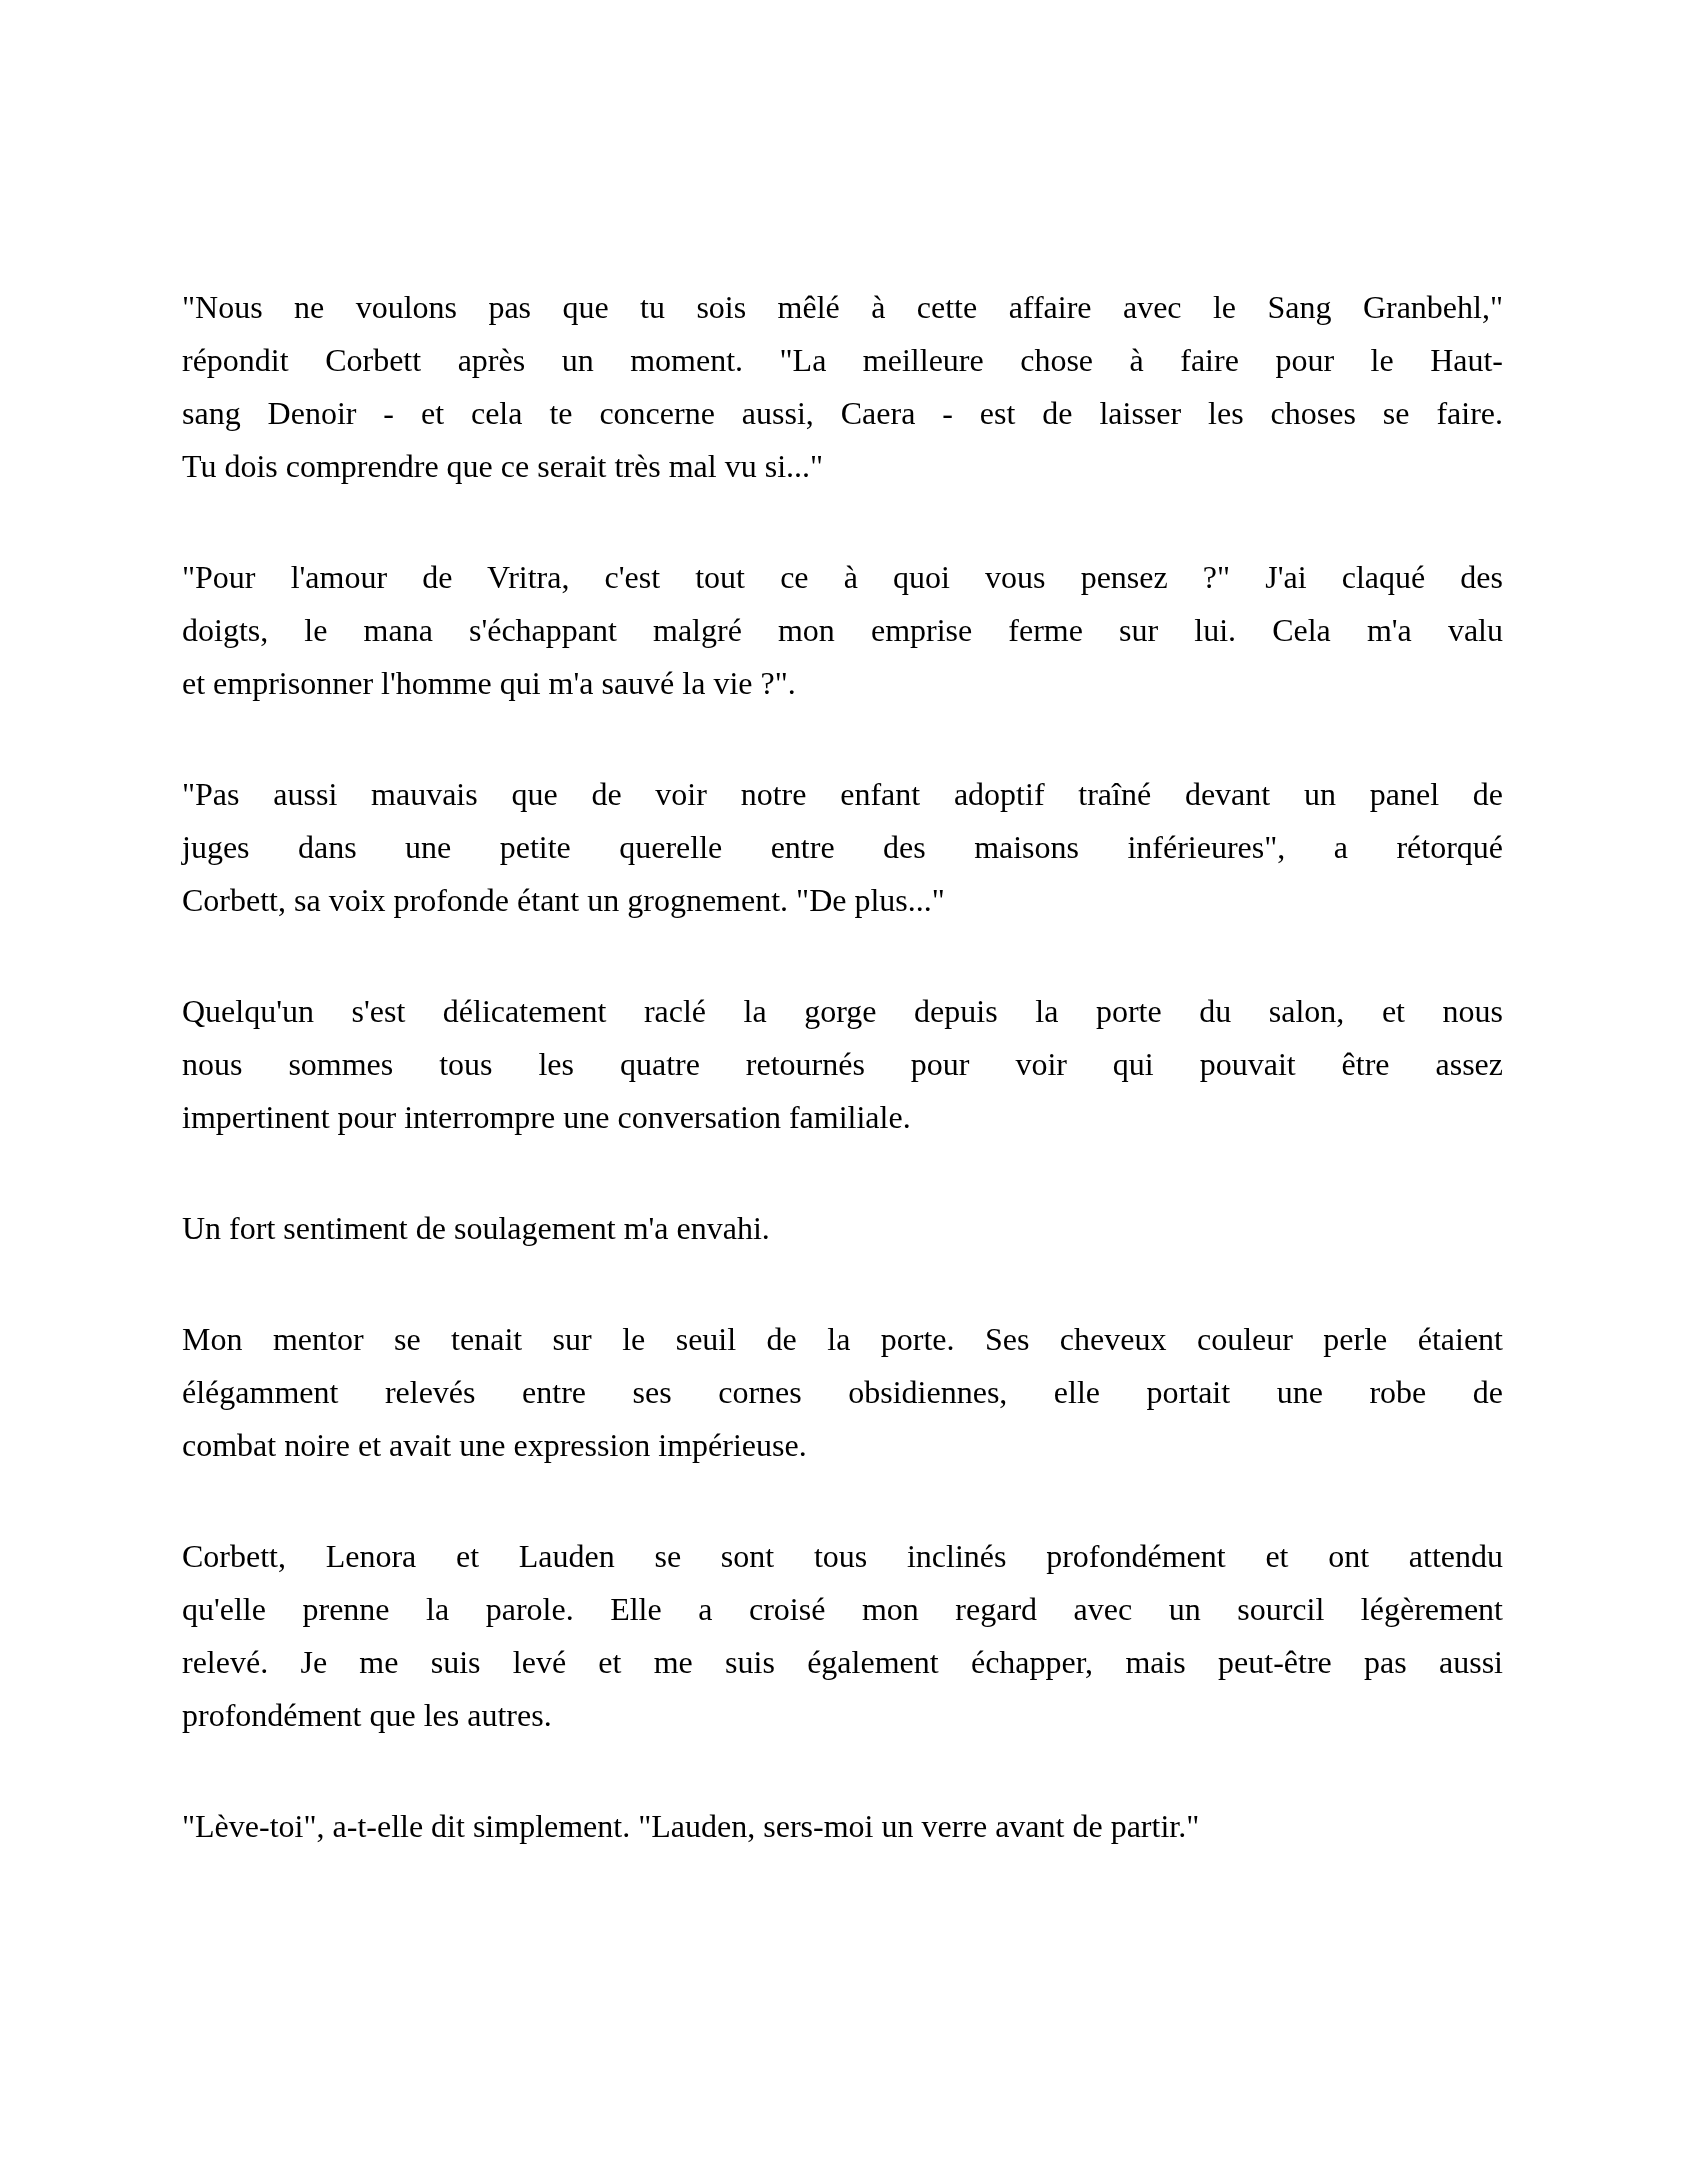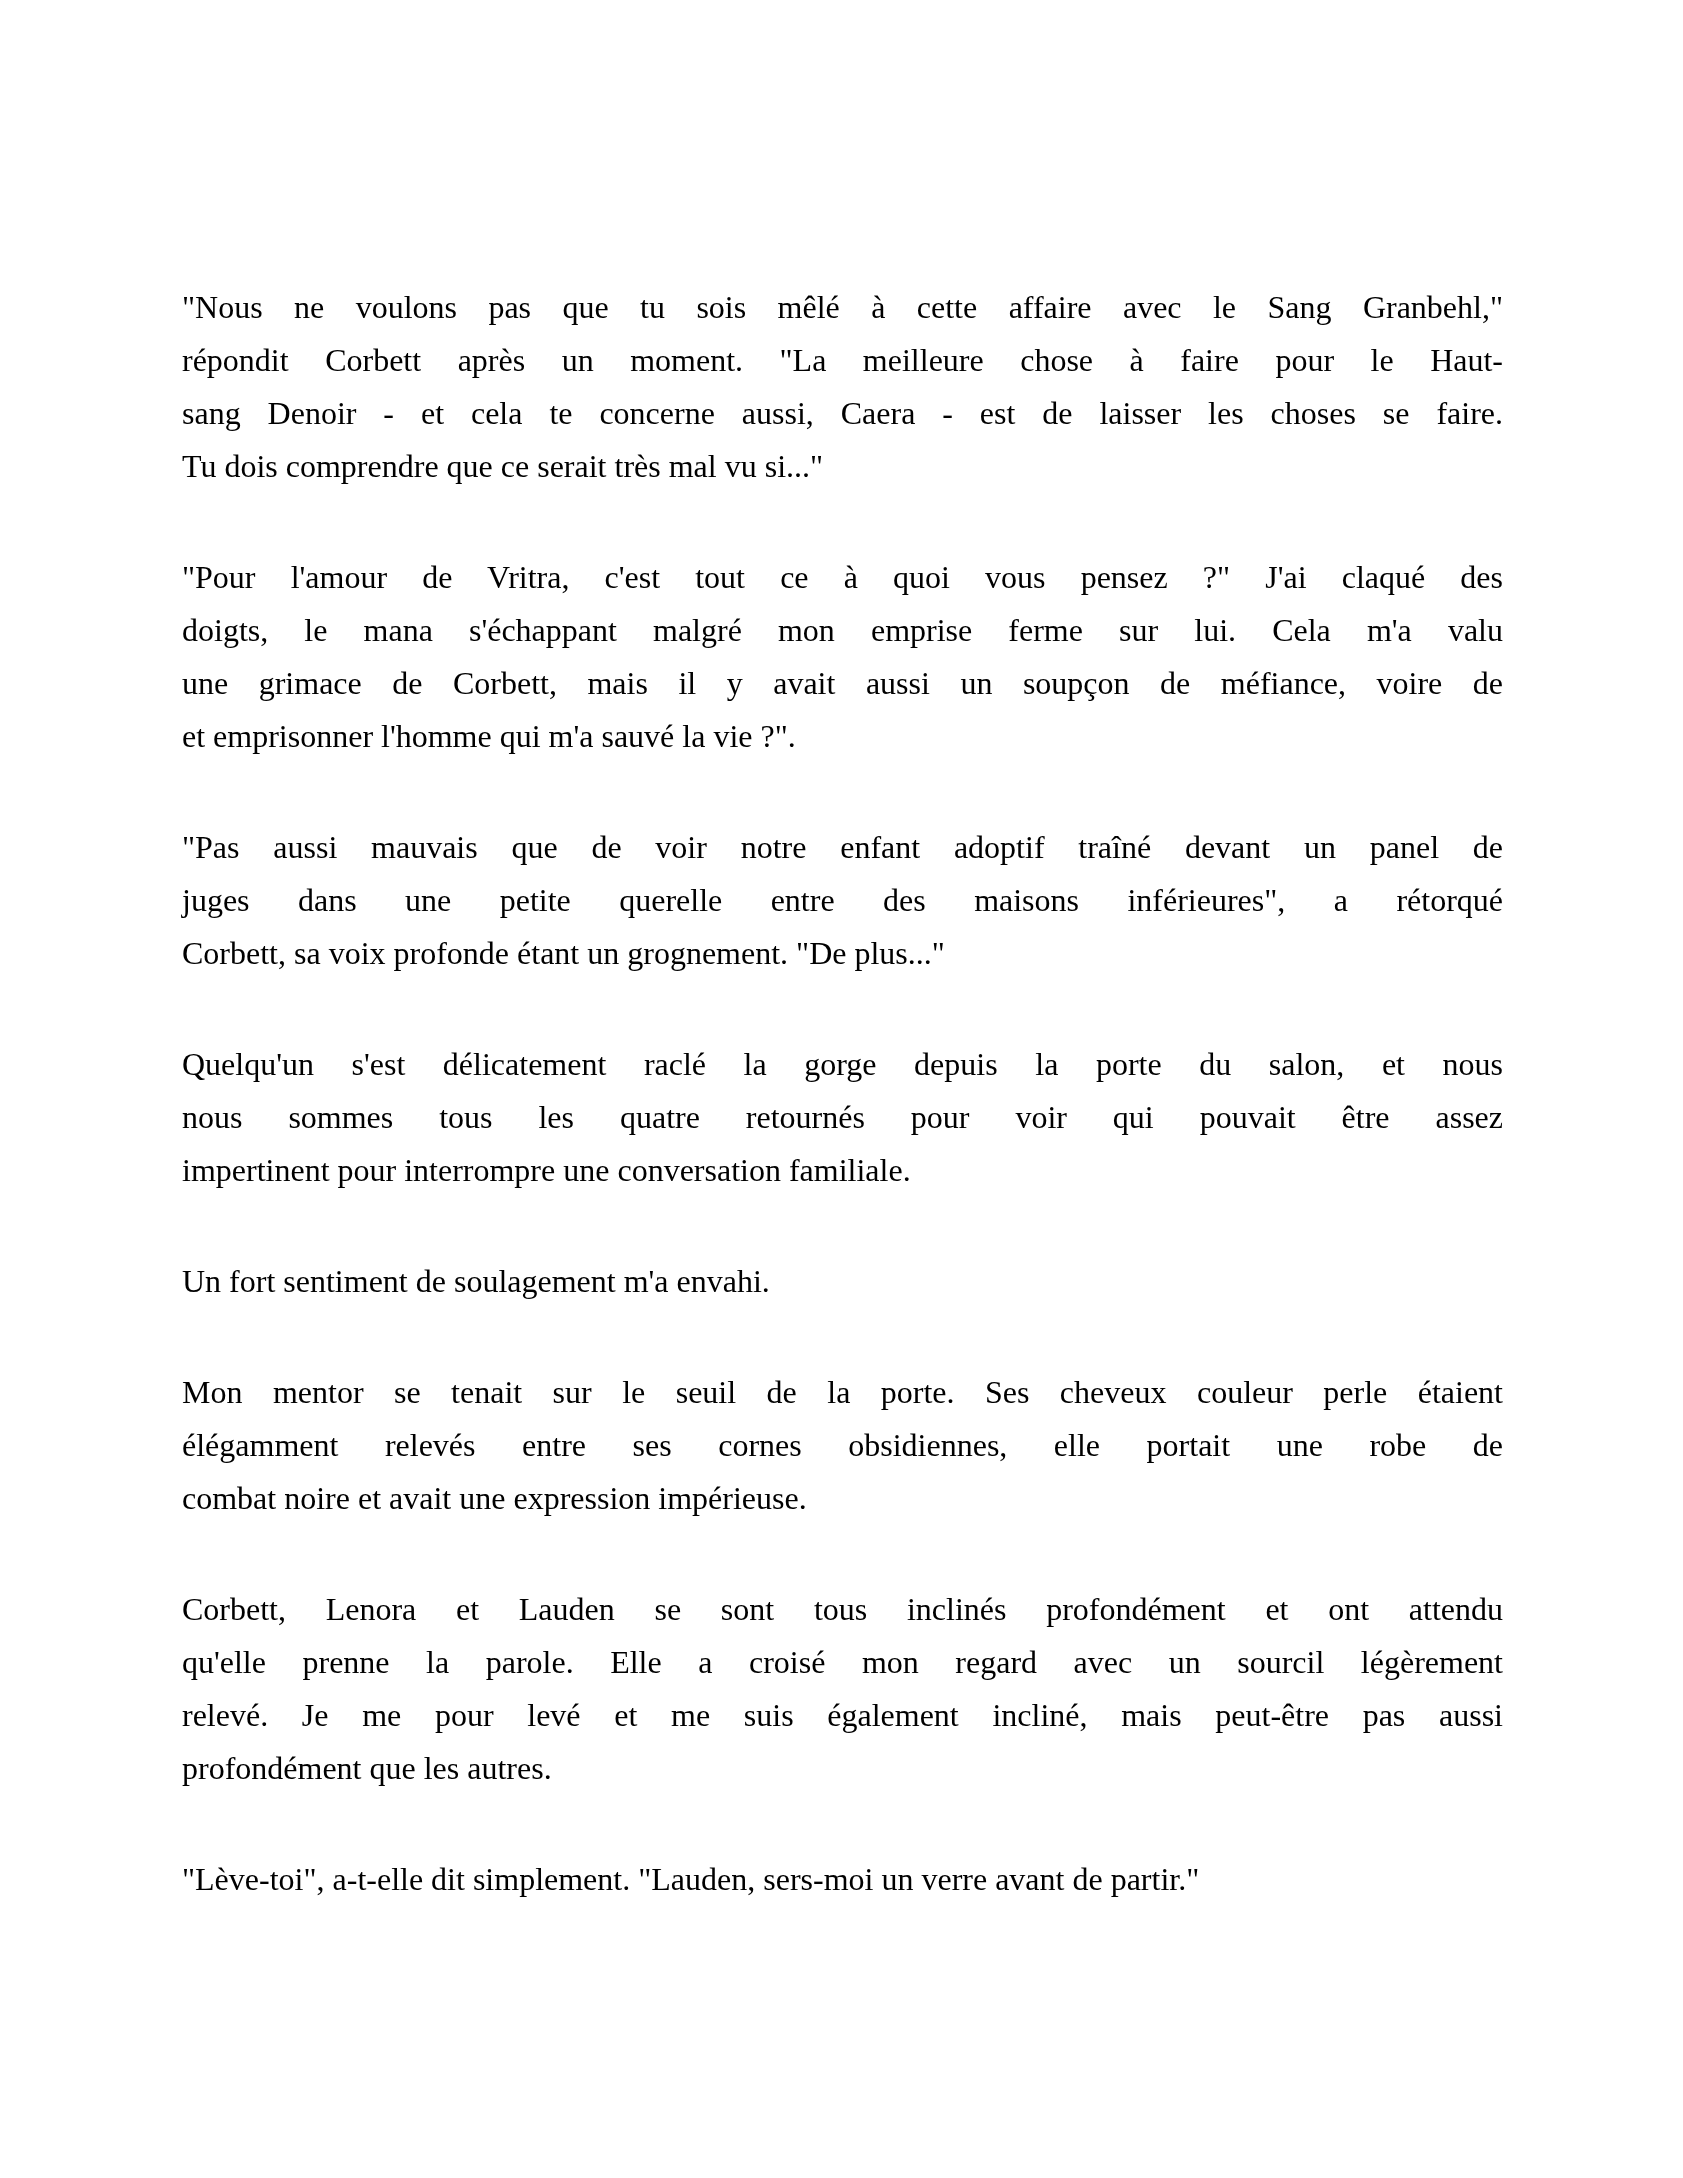--- a/index.html
+++ b/index.html
@@ -43,21 +43,20 @@
   <div class="text-block">
       <div class="para">
         <div class="line fill">"Nous ne voulons pas que tu sois mêlé à cette affaire avec le Sang Granbehl,"</div>
         <div class="line fill">répondit Corbett après un moment. "La meilleure chose à faire pour le Haut-</div>
         <div class="line fill">sang Denoir - et cela te concerne aussi, Caera - est de laisser les choses se faire.</div>
         <div class="line">Tu dois comprendre que ce serait très mal vu si..."</div>
       </div>
       <div class="para">
         <div class="line fill">"Pour l'amour de Vritra, c'est tout ce à quoi vous pensez ?" J'ai claqué des</div>
         <div class="line fill">doigts, le mana s'échappant malgré mon emprise ferme sur lui. Cela m'a valu</div>
-        <div class="line fill">une grimace de Corbett, mais il y avait aussi un soupçon de méfiance, voire de</div>
         <div class="line">et emprisonner l'homme qui m'a sauvé la vie ?".</div>
       </div>
       <div class="para">
         <div class="line fill">"Pas aussi mauvais que de voir notre enfant adoptif traîné devant un panel de</div>
         <div class="line fill">juges dans une petite querelle entre des maisons inférieures", a rétorqué</div>
         <div class="line">Corbett, sa voix profonde étant un grognement. "De plus..."</div>
       </div>
       <div class="para">
         <div class="line fill">Quelqu'un s'est délicatement raclé la gorge depuis la porte du salon, et nous</div>
         <div class="line fill">nous sommes tous les quatre retournés pour voir qui pouvait être assez</div>
@@ -67,21 +66,21 @@
         <div class="line">Un fort sentiment de soulagement m'a envahi.</div>
       </div>
       <div class="para">
         <div class="line fill">Mon mentor se tenait sur le seuil de la porte. Ses cheveux couleur perle étaient</div>
         <div class="line fill">élégamment relevés entre ses cornes obsidiennes, elle portait une robe de</div>
         <div class="line">combat noire et avait une expression impérieuse.</div>
       </div>
       <div class="para">
         <div class="line fill">Corbett, Lenora et Lauden se sont tous inclinés profondément et ont attendu</div>
         <div class="line fill">qu'elle prenne la parole. Elle a croisé mon regard avec un sourcil légèrement</div>
-        <div class="line fill">relevé. Je me pour levé et me suis également incliné, mais peut-être pas aussi</div>
+        <div class="line fill">relevé. Je me suis levé et me suis également échapper, mais peut-être pas aussi</div>
         <div class="line">profondément que les autres.</div>
       </div>
       <div class="para">
         <div class="line">"Lève-toi", a-t-elle dit simplement. "Lauden, sers-moi un verre avant de partir."</div>
       </div>
     </div>
 </div>
 
 
 </body></html>

